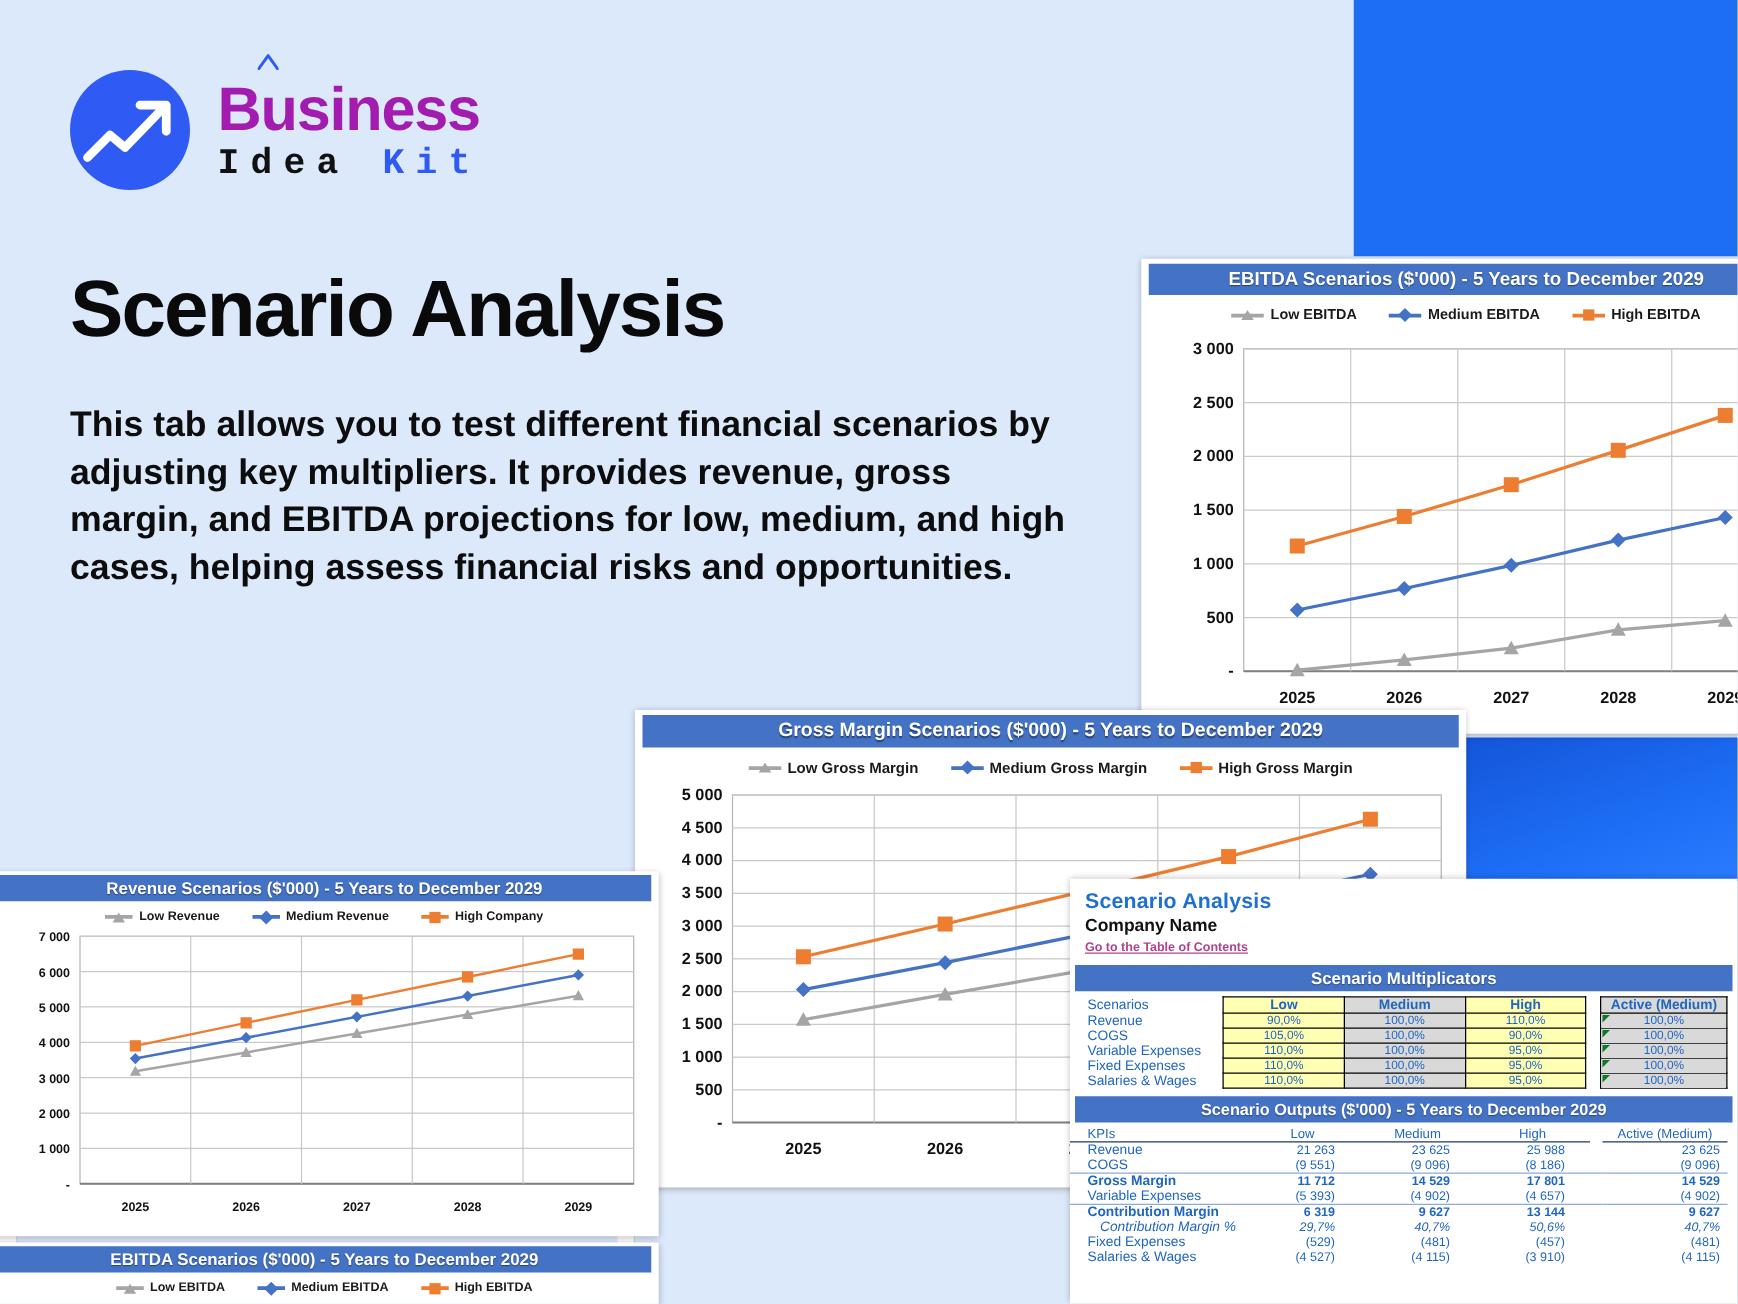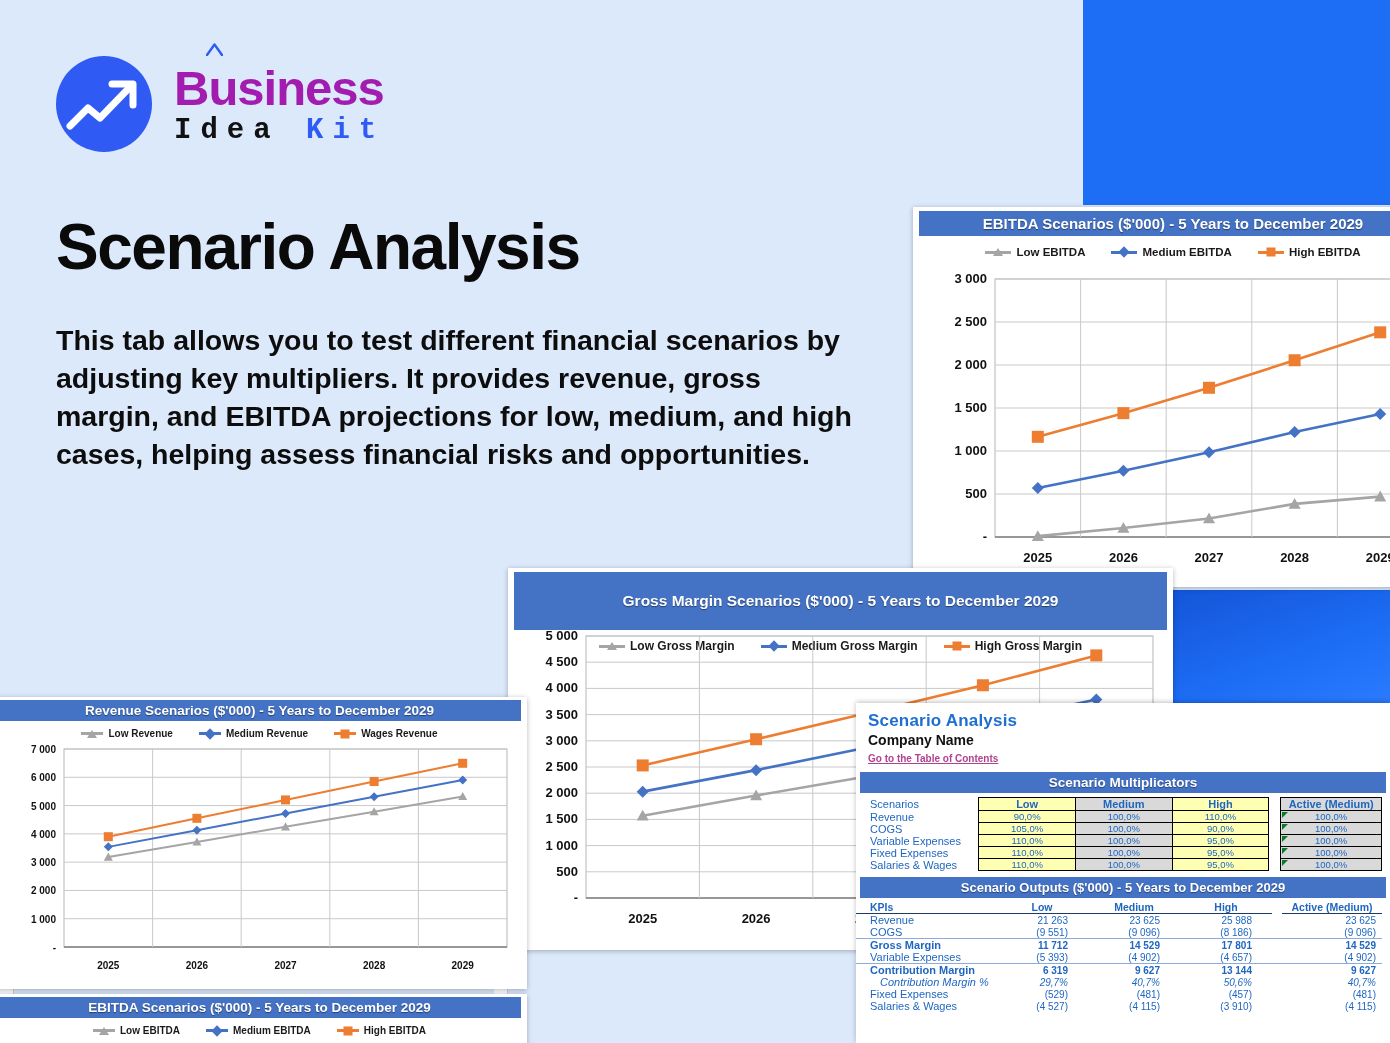--- a/index.html
+++ b/index.html
@@ -77,21 +77,21 @@
   table.sp td, table.sp th { padding:0; }
   .lbl { color:#1f66c0; font-size:11px; text-align:left; padding-left:14px !important; white-space:nowrap;}
   .mcell { text-align:center; font-size:9.5px; color:#1f66c0; }
   .yellow { background:#ffffb3; border:1px solid #000; }
   .grey   { background:#d9d9d9; border:1px solid #000; }
   .hdr-y  { background:#ffffb3; border:1px solid #000; font-weight:800; color:#1f66c0; text-align:center; font-size:11px;}
   .hdr-g  { background:#d9d9d9; border:1px solid #000; font-weight:800; color:#1f66c0; text-align:center; font-size:11px;}
   .act-cell{ background:#d9d9d9; border:1px solid #000; text-align:center; position:relative;}
   .act-cell::before{ content:''; position:absolute; left:1px; top:1px; width:0;height:0;
      border-top:6px solid #0a7a28; border-right:6px solid transparent;}
-  .kpi-hdr { font-weight:700; font-size:10.5px; color:#1f66c0; text-align:center;
+  .kpi-hdr { font-weight:400; font-size:10.5px; color:#1f66c0; text-align:center;
              border-bottom:1.6px solid #203864; padding-bottom:1px;}
   .kpi-hdr.left { text-align:left; padding-left:14px; }
   .num { text-align:right; font-size:10px; color:#1f66c0; padding-right:20px !important; white-space:nowrap;}
   .bold { font-weight:800; }
   .ital { font-style:italic; }
   .topline > td { border-top:1.4px solid #8ea9db; }
 </style>
 </head>
 <body>
 
@@ -224,21 +224,21 @@
           <rect x="204.39999999999998" y="138.16000000000003" width="12" height="12" fill="#ed7d31"></rect>
           <rect x="290" y="112.78999999999999" width="12" height="12" fill="#ed7d31"></rect>
           <rect x="375.59999999999997" y="85.26999999999998" width="12" height="12" fill="#ed7d31"></rect>
           <rect x="461.2" y="57.31999999999999" width="12" height="12" fill="#ed7d31"></rect>
         </g>
       </svg>
     </div>
 </div>
 
 <div class="card" id="card-gross-margin" style="left:508px; top:568px; width:665px; height:382px;">
-  <div class="chart-title" style="font-size:15.5px; padding:20px 0; margin:4px 6px 0 6px;">Gross Margin Scenarios ($'000) - 5 Years to December 2029</div>
+  <div class="chart-title" style="font-size:15.5px; padding:4px 0; margin:4px 6px 0 6px;">Gross Margin Scenarios ($'000) - 5 Years to December 2029</div>
   <div class="legend" style="margin-top:9px; font-size:12px;">
     <div class="legend-item">
       <span class="lg-line lg-tri" style="background:#a5a5a5;"></span>
       <span>Low Gross Margin</span>
       </div>
     <div class="legend-item">
       <span class="lg-line lg-dia" style="background:#4472c4;"></span>
       <span>Medium Gross Margin</span>
       </div>
     <div class="legend-item">
@@ -314,21 +314,21 @@
     <div class="legend-item">
       <span class="lg-line lg-tri" style="background:#a5a5a5; width:22px;"></span>
       <span>Low Revenue</span>
       </div>
     <div class="legend-item">
       <span class="lg-line lg-dia" style="background:#4472c4; width:22px;"></span>
       <span>Medium Revenue</span>
       </div>
     <div class="legend-item">
       <span class="lg-line lg-sq" style="background:#ed7d31; width:22px;"></span>
-      <span>Wages Revenue</span>
+      <span>High Company</span>
       </div>
   </div>
   <div class="plot" id="plot-revenue" style="left:0; top:44px; width:535px; height:248px;">
       <svg width="535" height="248">
         <rect x="72" y="8" width="443" height="198" fill="none" stroke="#b5b5b5" stroke-width="1"></rect>
         <line x1="72" x2="515" y1="206" y2="206" stroke="#808080" stroke-width="1.6"></line>
         <text x="64" y="210" text-anchor="end" font-family="&quot;Liberation Sans&quot;, sans-serif" font-size="10" font-weight="700" fill="#111">-</text>
         <line x1="72" x2="515" y1="177.71428571428572" y2="177.71428571428572" stroke="#c9c9c9" stroke-width="1"></line>
         <text x="64" y="181.71428571428572" text-anchor="end" font-family="&quot;Liberation Sans&quot;, sans-serif" font-size="10" font-weight="700" fill="#111">1 000</text>
         <line x1="72" x2="515" y1="149.42857142857144" y2="149.42857142857144" stroke="#c9c9c9" stroke-width="1"></line>

